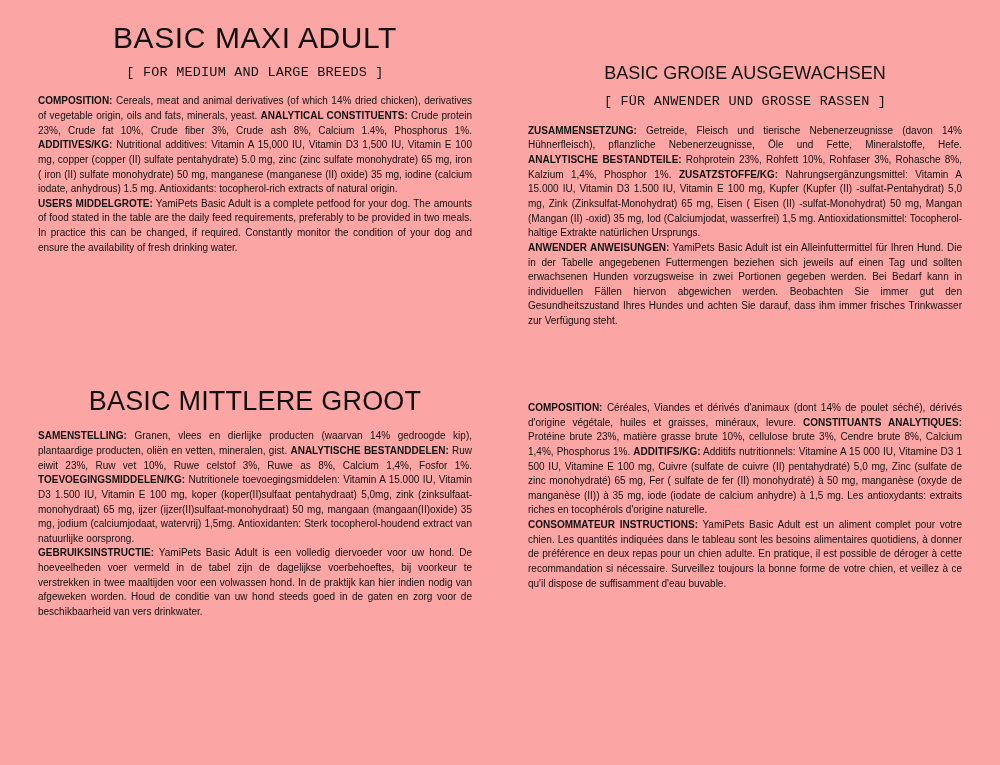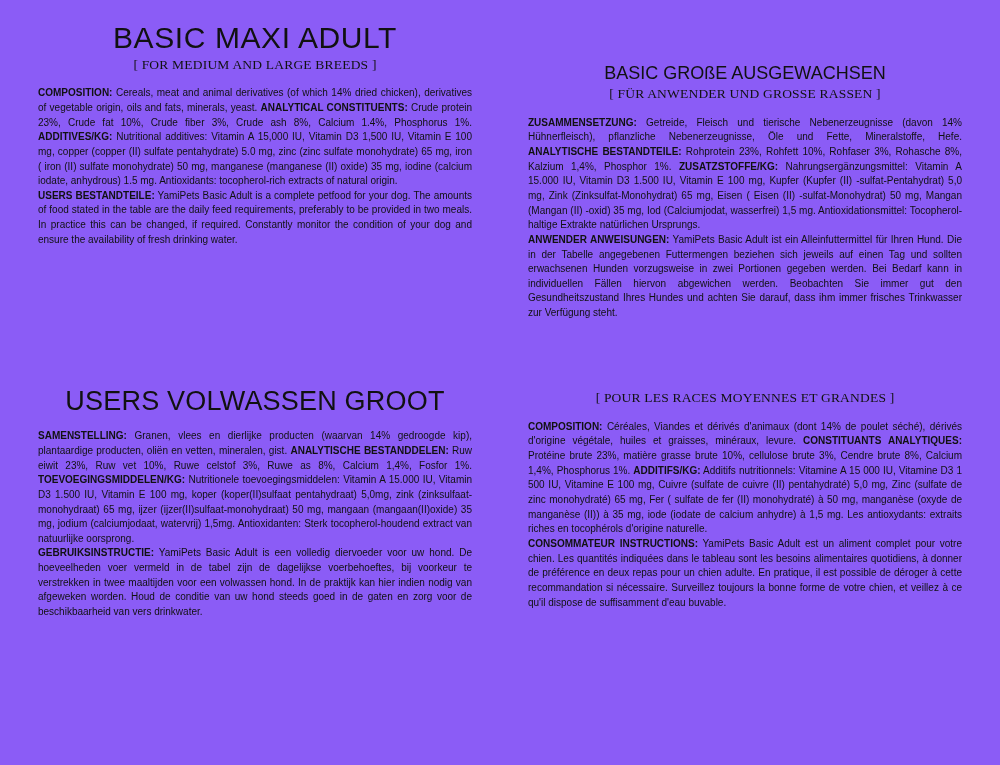--- a/index.html
+++ b/index.html
@@ -12,21 +12,21 @@
     width: 1000px;
     height: 765px;
     font-family: "Liberation Sans", sans-serif;
     color: #111111;
     overflow: hidden;
   }
   .sheet {
     position: relative;
     width: 1000px;
     height: 765px;
-    background: #8b5cf6;
+    background: #fca5a5;
   }
   .grid {
     position: absolute;
     left: 0;
     top: 0;
     width: 1000px;
     height: 765px;
     display: grid;
     grid-template-columns: 470px 470px;
     grid-template-rows: 365px 390px;
@@ -56,27 +56,27 @@
   .panel-title.tight {
     font-size: 27px;
     letter-spacing: 0.2px;
   }
   .panel-title.tighter {
     font-size: 18px;
     letter-spacing: 0px;
     margin-top: 42px;
   }
   .panel-subtitle {
-    font-family: Liberation Serif, serif;
+    font-family: Liberation Mono, monospace;
     font-size: 13.5px;
     line-height: 1.1;
     font-weight: 400;
     letter-spacing: 0.2px;
     color: #111111;
-    margin: 4px;
+    margin: 12px;
     white-space: nowrap;
   }
   .panel-body {
     font-family: "Liberation Sans", sans-serif;
     font-size: 10px;
     line-height: 1.465;
     color: #111111;
     text-align: justify;
     text-justify: inter-word;
     hyphens: manual;
@@ -99,48 +99,47 @@
 <div class="sheet">
   <div class="grid">
 
     <section class="panel en">
       <header class="panel-head">
         <h1 class="panel-title">BASIC MAXI ADULT</h1>
         <div class="panel-subtitle">[ FOR MEDIUM AND LARGE BREEDS ]</div>
       </header>
       <div class="panel-body">
         <p class="para"><span class="lbl">COMPOSITION:</span><span> Cereals, meat and animal derivatives (of which 14% dried chicken), derivatives of vegetable origin, oils and fats, minerals, yeast. </span><span class="lbl">ANALYTICAL CONSTITUENTS:</span><span> Crude protein 23%, Crude fat 10%, Crude fiber 3%, Crude ash 8%, Calcium 1.4%, Phosphorus 1%. </span><span class="lbl">ADDITIVES/KG:</span><span> Nutritional additives: Vitamin A 15,000 IU, Vitamin D3 1,500 IU, Vitamin E 100 mg, copper (copper (II) sulfate pentahydrate) 5.0 mg, zinc (zinc sulfate monohydrate) 65 mg, iron ( iron (II) sulfate monohydrate) 50 mg, manganese (manganese (II) oxide) 35 mg, iodine (calcium iodate, anhydrous) 1.5 mg. Antioxidants: tocopherol-rich extracts of natural origin.</span></p>
-        <p class="para"><span class="lbl">USERS BESTANDTEILE:</span><span> YamiPets Basic Adult is a complete petfood for your dog. The amounts of food stated in the table are the daily feed requirements, preferably to be provided in two meals. In practice this can be changed, if required. Constantly monitor the condition of your dog and ensure the availability of fresh drinking water.</span></p>
+        <p class="para"><span class="lbl">USERS MIDDELGROTE:</span><span> YamiPets Basic Adult is a complete petfood for your dog. The amounts of food stated in the table are the daily feed requirements, preferably to be provided in two meals. In practice this can be changed, if required. Constantly monitor the condition of your dog and ensure the availability of fresh drinking water.</span></p>
       </div>
     </section>
 
     <section class="panel de">
       <header class="panel-head">
         <h1 class="panel-title tighter">BASIC GROßE AUSGEWACHSEN</h1>
         <div class="panel-subtitle">[ FÜR ANWENDER UND GROSSE RASSEN ]</div>
       </header>
       <div class="panel-body">
         <p class="para"><span class="lbl">ZUSAMMENSETZUNG:</span><span> Getreide, Fleisch und tierische Nebenerzeugnisse (davon 14% Hühnerfleisch), pflanzliche Nebenerzeugnisse, Öle und Fette, Mineralstoffe, Hefe. </span><span class="lbl">ANALYTISCHE BESTANDTEILE:</span><span> Rohprotein 23%, Rohfett 10%, Rohfaser 3%, Rohasche 8%, Kalzium 1,4%, Phosphor 1%. </span><span class="lbl">ZUSATZSTOFFE/KG:</span><span> Nahrungsergänzungsmittel: Vitamin A 15.000 IU, Vitamin D3 1.500 IU, Vitamin E 100 mg, Kupfer (Kupfer (II) -sulfat-Pentahydrat) 5,0 mg, Zink (Zinksulfat-Monohydrat) 65 mg, Eisen ( Eisen (II) -sulfat-Monohydrat) 50 mg, Mangan (Mangan (II) -oxid) 35 mg, Iod (Calciumjodat, wasserfrei) 1,5 mg. Antioxidationsmittel: Tocopherol-haltige Extrakte natürlichen Ursprungs.</span></p>
         <p class="para"><span class="lbl">ANWENDER ANWEISUNGEN:</span><span> YamiPets Basic Adult ist ein Alleinfuttermittel für Ihren Hund. Die in der Tabelle angegebenen Futtermengen beziehen sich jeweils auf einen Tag und sollten erwachsenen Hunden vorzugsweise in zwei Portionen gegeben werden. Bei Bedarf kann in individuellen Fällen hiervon abgewichen werden. Beobachten Sie immer gut den Gesundheitszustand Ihres Hundes und achten Sie darauf, dass ihm immer frisches Trinkwasser zur Verfügung steht.</span></p>
       </div>
     </section>
 
     <section class="panel nl">
       <header class="panel-head">
-        <h1 class="panel-title tight">USERS VOLWASSEN GROOT</h1>
+        <h1 class="panel-title tight">BASIC MITTLERE GROOT</h1>
       </header>
       <div class="panel-body">
         <p class="para"><span class="lbl">SAMENSTELLING:</span><span> Granen, vlees en dierlijke producten (waarvan 14% gedroogde kip), plantaardige producten, oliën en vetten, mineralen, gist. </span><span class="lbl">ANALYTISCHE BESTANDDELEN:</span><span> Ruw eiwit 23%, Ruw vet 10%, Ruwe celstof 3%, Ruwe as 8%, Calcium 1,4%, Fosfor 1%. </span><span class="lbl">TOEVOEGINGSMIDDELEN/KG:</span><span> Nutritionele toevoegingsmiddelen: Vitamin A 15.000 IU, Vitamin D3 1.500 IU, Vitamin E 100 mg, koper (koper(II)sulfaat pentahydraat) 5,0mg, zink (zinksulfaat-monohydraat) 65 mg, ijzer (ijzer(II)sulfaat-monohydraat) 50 mg, mangaan (mangaan(II)oxide) 35 mg, jodium (calciumjodaat, watervrij) 1,5mg. Antioxidanten: Sterk tocopherol-houdend extract van natuurlijke oorsprong.</span></p>
         <p class="para"><span class="lbl">GEBRUIKSINSTRUCTIE:</span><span> YamiPets Basic Adult is een volledig diervoeder voor uw hond. De hoeveelheden voer vermeld in de tabel zijn de dagelijkse voerbehoeftes, bij voorkeur te verstrekken in twee maaltijden voor een volwassen hond. In de praktijk kan hier indien nodig van afgeweken worden. Houd de conditie van uw hond steeds goed in de gaten en zorg voor de beschikbaarheid van vers drinkwater.</span></p>
       </div>
     </section>
 
     <section class="panel fr">
       <header class="panel-head">
-        <div class="panel-subtitle">[ POUR LES RACES MOYENNES ET GRANDES ]</div>
       </header>
       <div class="panel-body">
         <p class="para"><span class="lbl">COMPOSITION:</span><span> Céréales, Viandes et dérivés d'animaux (dont 14% de poulet séché), dérivés d'origine végétale, huiles et graisses, minéraux, levure. </span><span class="lbl">CONSTITUANTS ANALYTIQUES:</span><span> Protéine brute 23%, matière grasse brute 10%, cellulose brute 3%, Cendre brute 8%, Calcium 1,4%, Phosphorus 1%. </span><span class="lbl">ADDITIFS/KG:</span><span> Additifs nutritionnels: Vitamine A 15 000 IU, Vitamine D3 1 500 IU, Vitamine E 100 mg, Cuivre (sulfate de cuivre (II) pentahydraté) 5,0 mg, Zinc (sulfate de zinc monohydraté) 65 mg, Fer ( sulfate de fer (II) monohydraté) à 50 mg, manganèse (oxyde de manganèse (II)) à 35 mg, iode (iodate de calcium anhydre) à 1,5 mg. Les antioxydants: extraits riches en tocophérols d'origine naturelle.</span></p>
         <p class="para"><span class="lbl">CONSOMMATEUR INSTRUCTIONS:</span><span> YamiPets Basic Adult est un aliment complet pour votre chien. Les quantités indiquées dans le tableau sont les besoins alimentaires quotidiens, à donner de préférence en deux repas pour un chien adulte. En pratique, il est possible de déroger à cette recommandation si nécessaire. Surveillez toujours la bonne forme de votre chien, et veillez à ce qu'il dispose de suffisamment d'eau buvable.</span></p>
       </div>
     </section>
 
   </div>
 </div>
 

